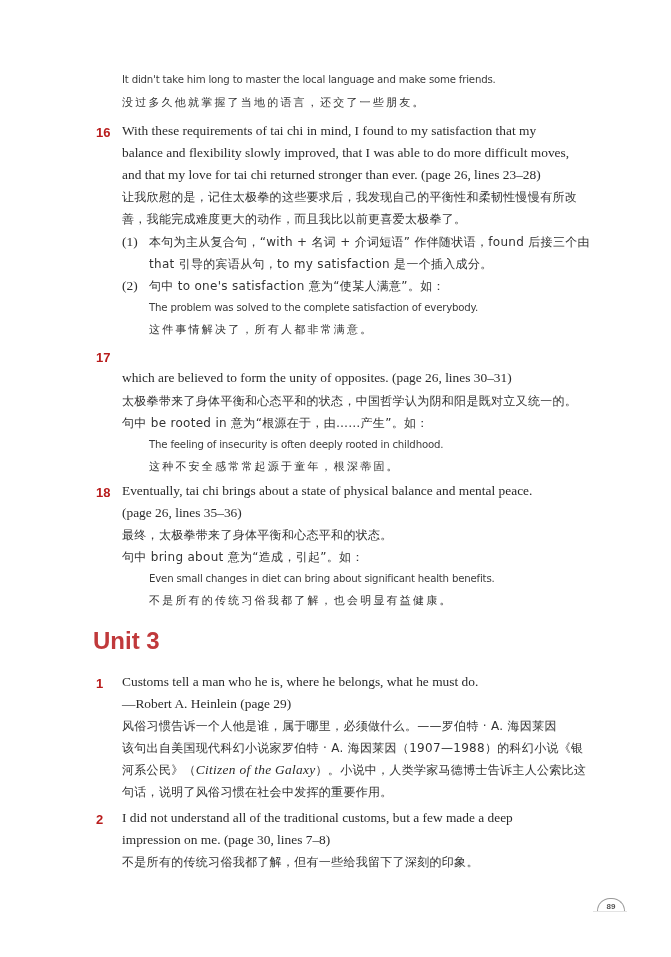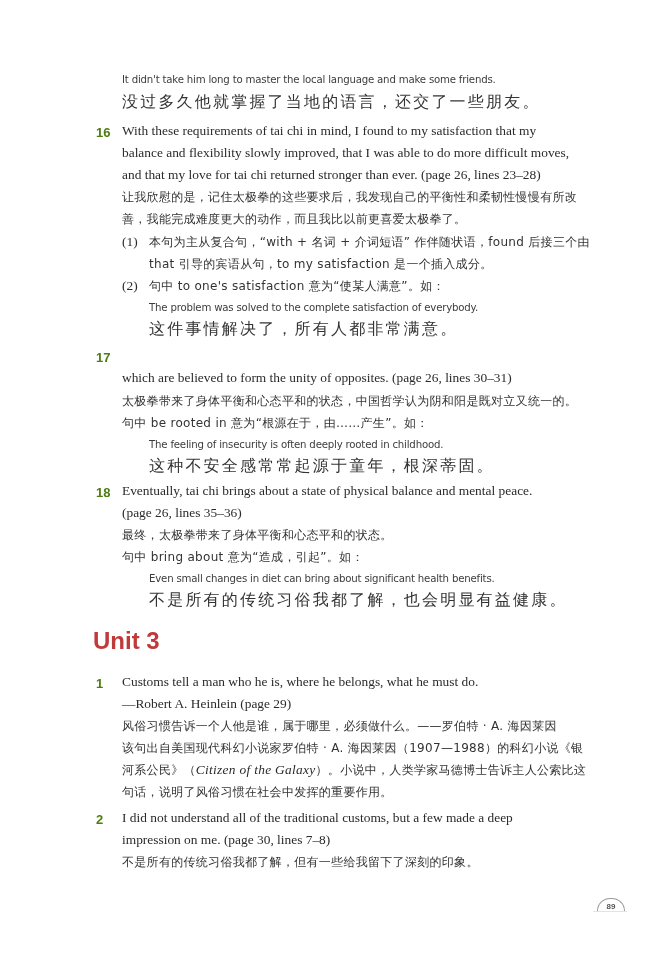--- a/index.html
+++ b/index.html
@@ -5,22 +5,22 @@
     html, body { margin: 0; padding: 0; background: #ffffff; }
     body {
       width: 671px; height: 957px; position: relative; overflow: hidden;
       font-family: "Liberation Serif", "DejaVu Serif", serif;
       color: #2b2b2b;
     }
     .page { position: absolute; left: 0; top: 0; width: 671px; height: 680px; }
     .line { position: absolute; white-space: nowrap; font-size: 13.2px; line-height: 20px; }
     .hand { font-family: "DejaVu Sans", sans-serif; font-size: 10.2px; color: #3c3c3c; letter-spacing: -0.2px; }
     .cn { font-family: "DejaVu Sans", sans-serif; font-size: 12px; color: #333; letter-spacing: 0.3px; }
-    .cn-ex { font-family: Liberation Serif, serif; font-size: 16px; color: #333; letter-spacing: 2.2px; }
-    .num { position: absolute; font-family: "Liberation Sans", sans-serif; font-weight: bold; font-size: 13px; color: #4d7c0f; }
+    .cn-ex { font-family: Liberation Serif, serif; font-size: 11px; color: #333; letter-spacing: 2.2px; }
+    .num { position: absolute; font-family: "Liberation Sans", sans-serif; font-weight: bold; font-size: 13px; color: #b91c1c; }
     .en { font-family: "Liberation Serif", serif; font-size: 13.4px; color: #2a2a2a; }
     .unit-title {
       position: absolute; left: 93px; top: 627px;
       font-family: "Liberation Sans", sans-serif; font-weight: bold; font-size: 24px;
       color: #c0393b;
     }
     .page-badge {
       position: absolute; left: 597px; top: 898px; width: 26px; height: 13px;
       border: 1px solid #9a9a9a; border-bottom: none; border-radius: 13px 13px 0 0;
       text-align: center; font-family: "Liberation Sans", sans-serif; font-size: 8px;

